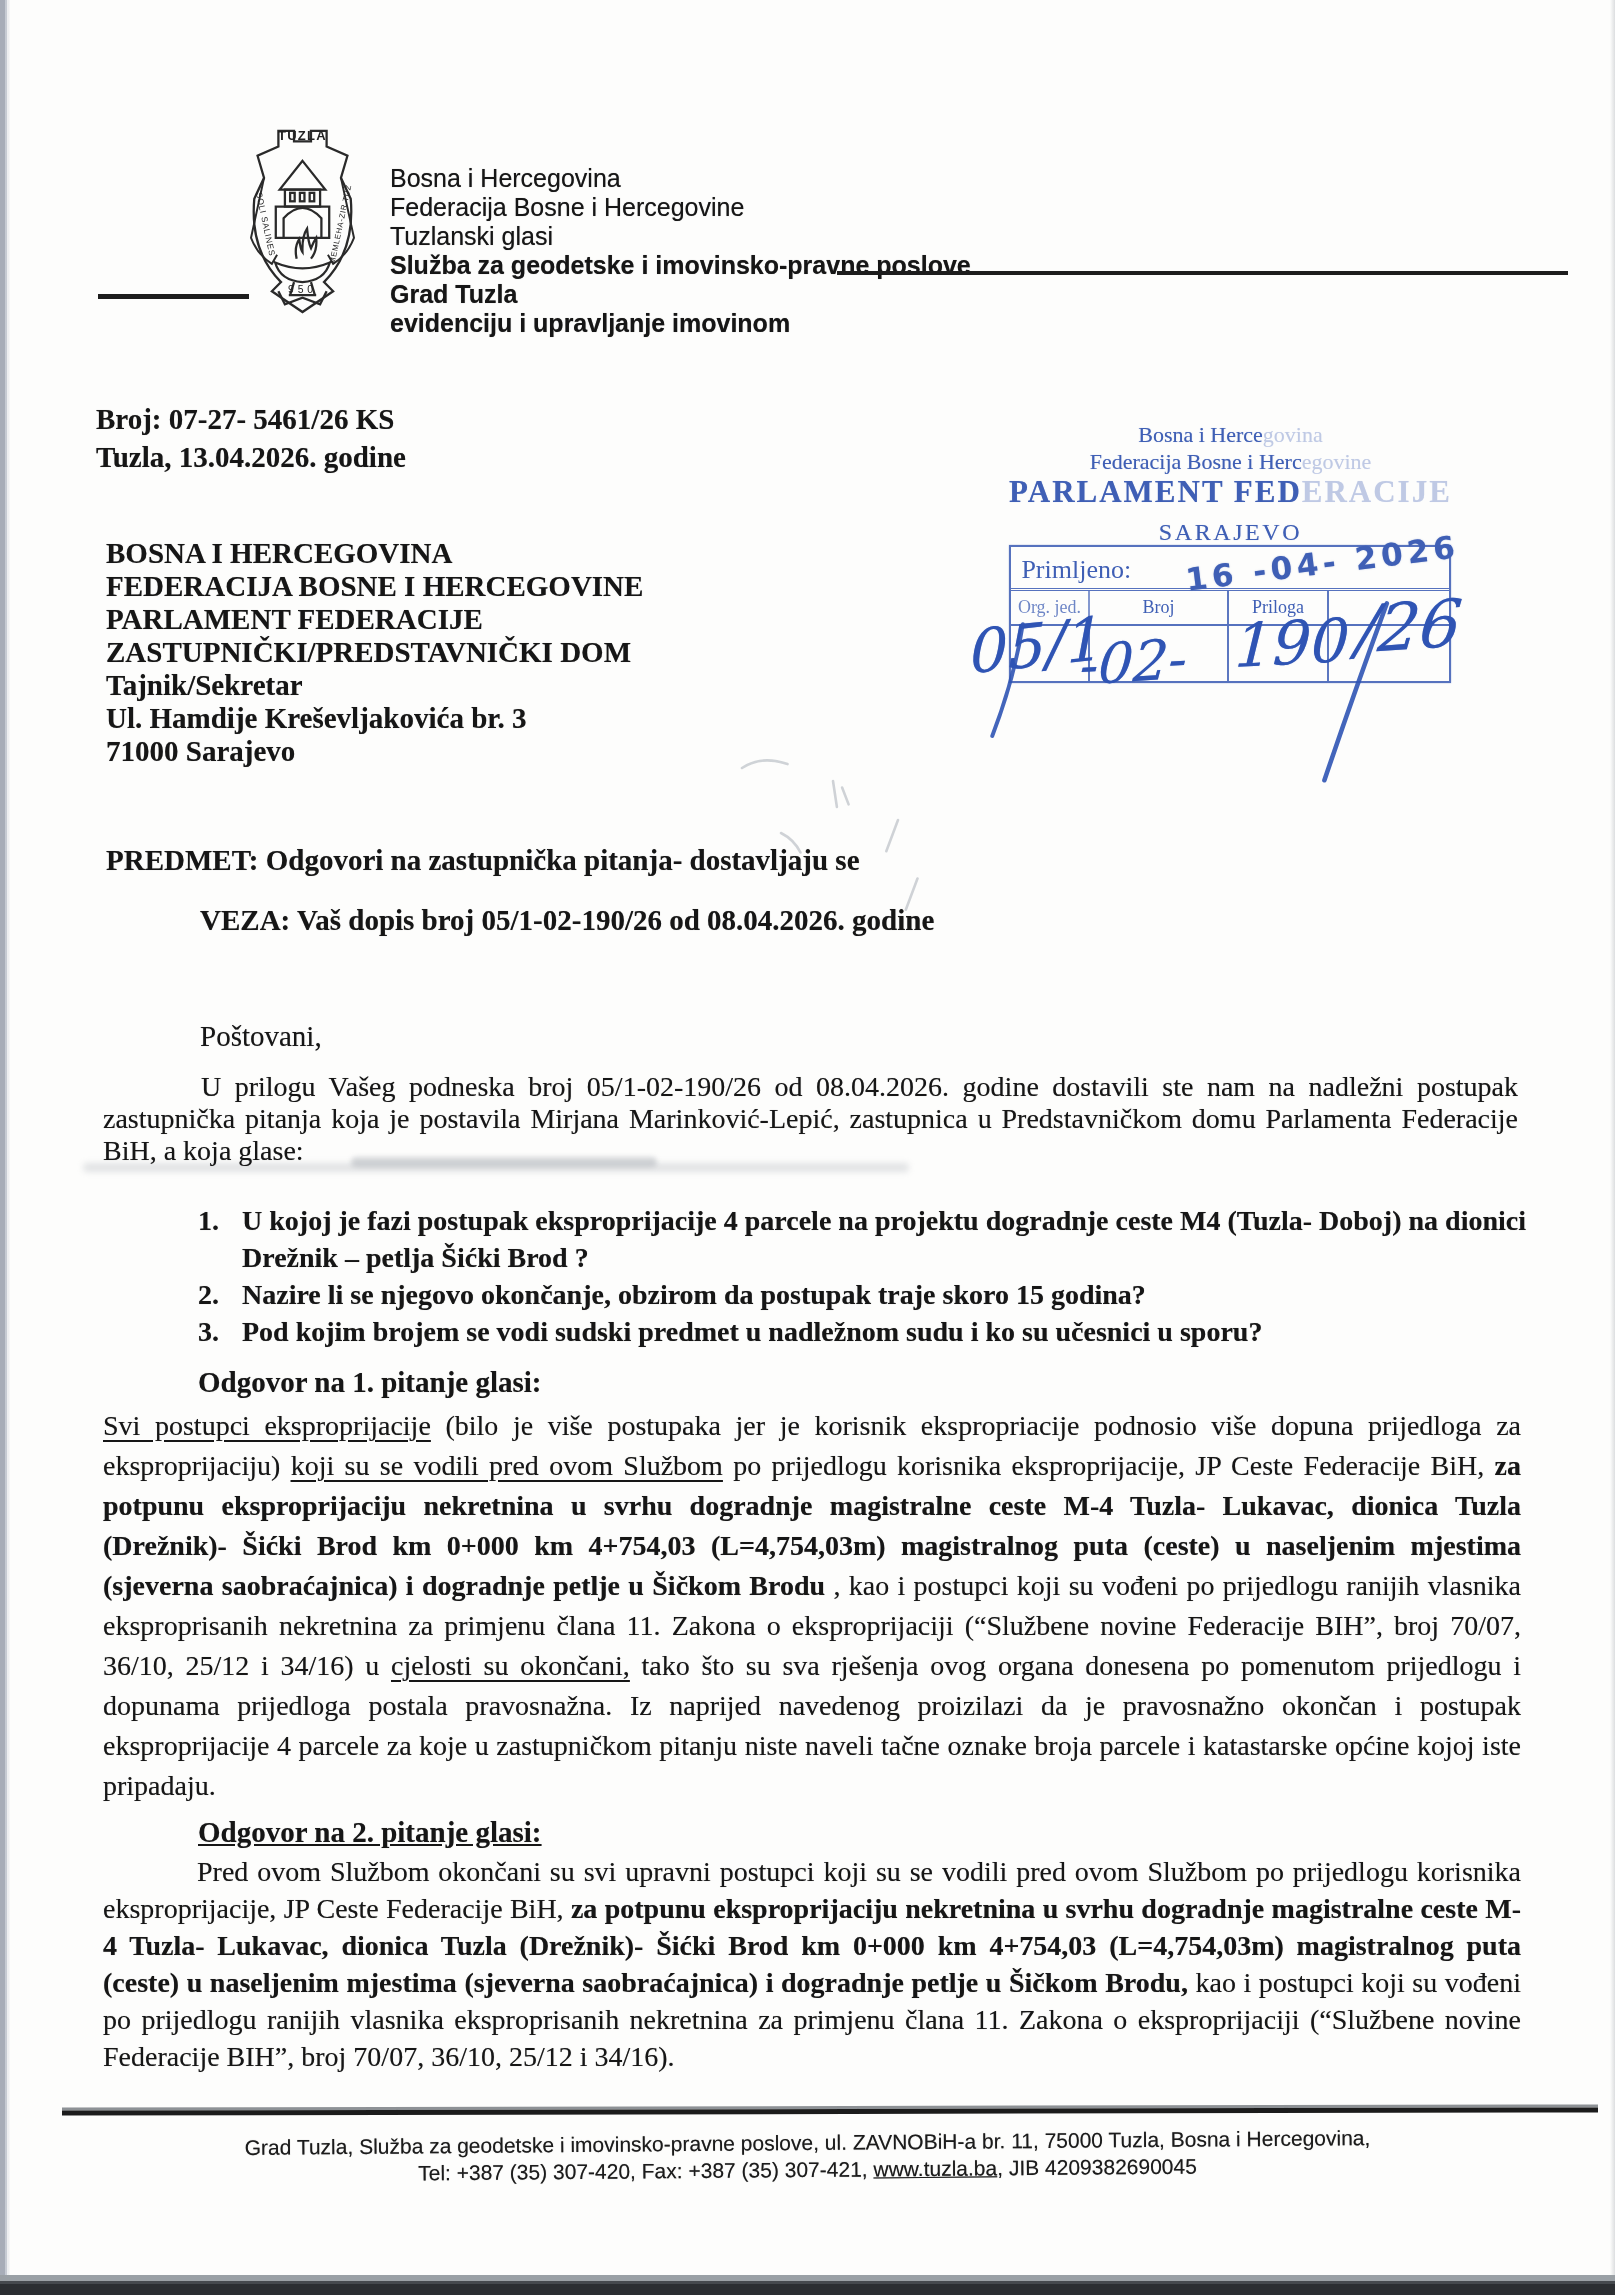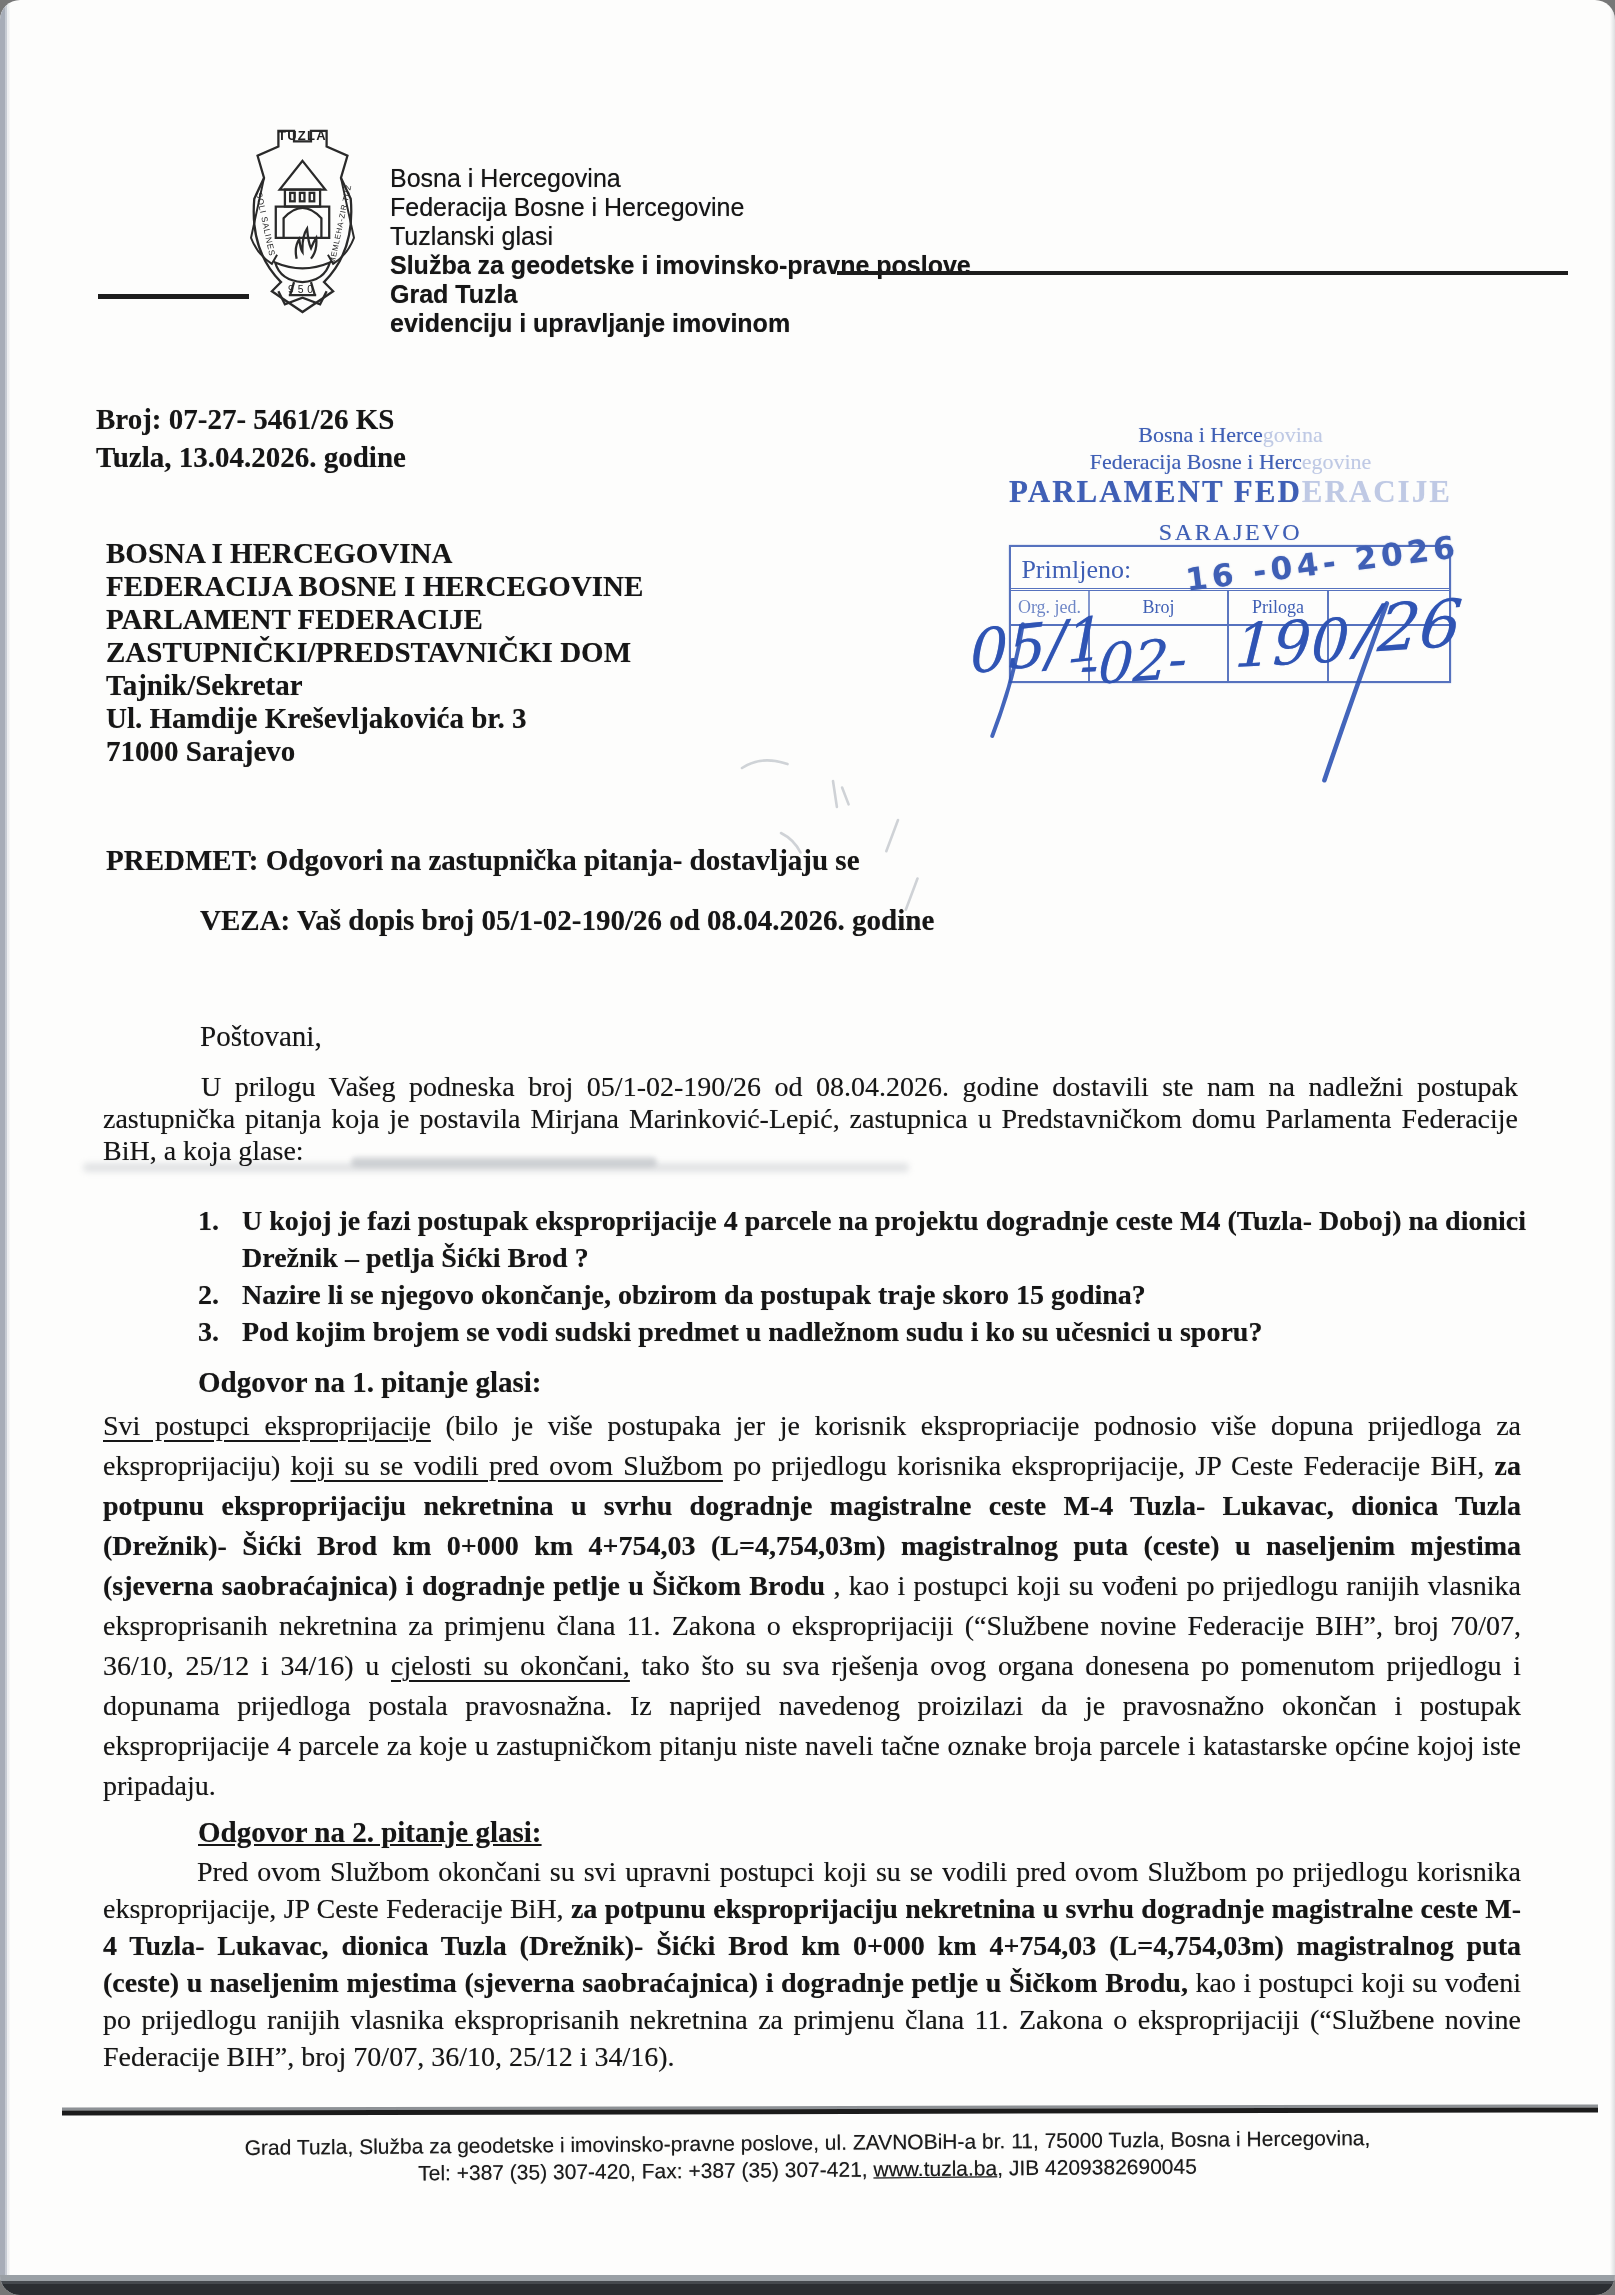--- a/index.html
+++ b/index.html
@@ -1,19 +1,19 @@
 <!DOCTYPE html>
 <html style="font-size:10.4px"><head>
 <meta charset="utf-8">
 <style>
   html,body{margin:0;padding:0;background:#777;}
   .page{
     position:relative; width:1615px; height:2295px;
     background:#fdfdfc; overflow:hidden;
-    font-family:"Liberation Serif", serif; color:#161616;border-radius:20px;
+    font-family:"Liberation Serif", serif; color:#161616;
   }
   .abs{position:absolute;}
   .ink{ text-shadow:0 0 0.7px rgba(20,20,20,.45); }
   
   .edge-left{left:0;top:0;width:10.4px;height:2295px;
     background:linear-gradient(90deg,#a7adb8 0 4.6px,#c6cbd3 4.6px 7.2px,rgba(214,218,224,.4) 7.2px 9px,transparent);}
   .edge-right{right:0;top:0;width:5.2px;height:2295px;
     background:linear-gradient(270deg,rgba(160,165,172,.35),transparent);}
   .edge-bottom{left:0;top:2275px;width:1615px;height:21px;
     background:linear-gradient(180deg,#9aa0a5 0 5.9px,#45494e 5.9px 9px,#2b2e32 9px 100%);}

